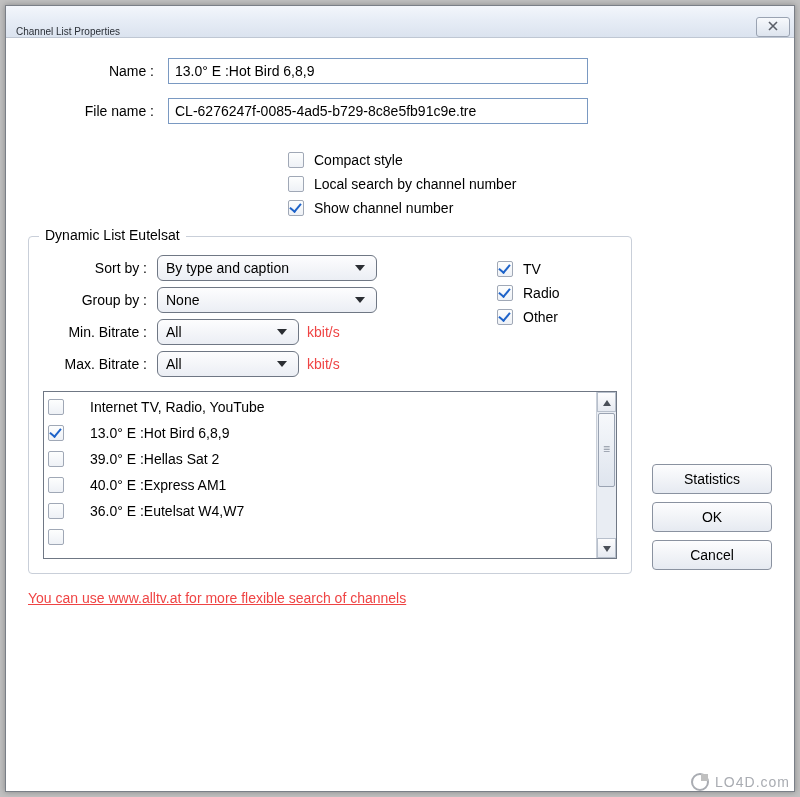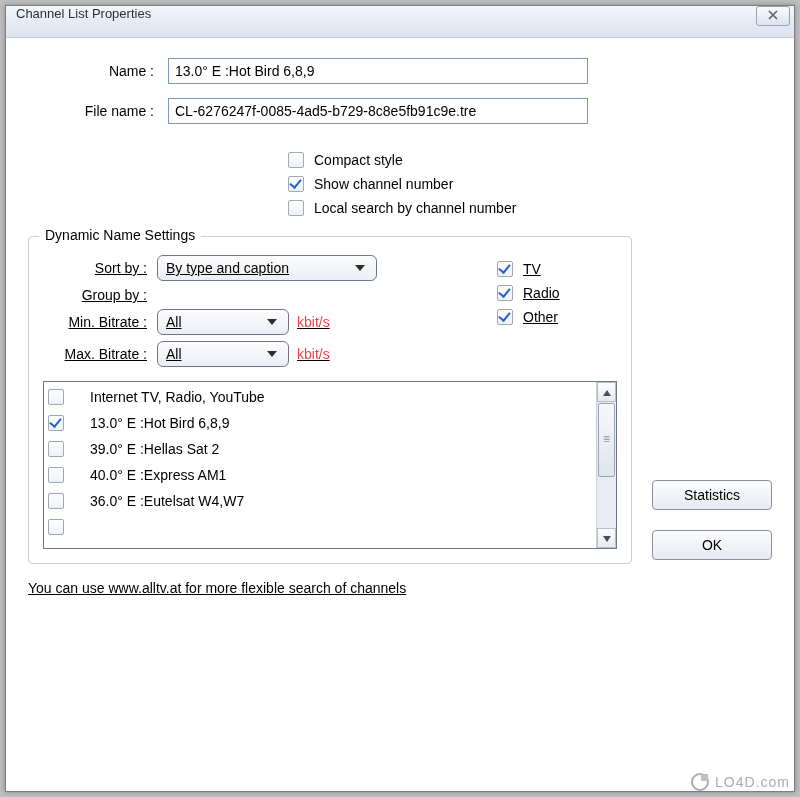--- a/index.html
+++ b/index.html
@@ -19,24 +19,24 @@
     width: 790px; height: 787px;
     background: #fff;
     border: 1px solid #7a7f87;
     box-shadow: 0 0 6px rgba(0,0,0,.3);
   }
   .titlebar {
     height: 32px;
     background: linear-gradient(to bottom, #f3f6fb 0%, #e7edf6 45%, #dbe3ef 100%);
     border-bottom: 1px solid #bfc7d3;
     display: flex;
-    align-items: flex-start;
+    align-items: flex-end;
     padding: 0 4px 0 10px;
     color: #2a2f36;
-    font-size: 13px;
+    font-size: 10px;
   }
   .titlebar .title { flex: 1; }
   .close-btn {
     width: 34px; height: 20px;
     border: 1px solid #9aa3b2;
     background: linear-gradient(to bottom,#f7f9fc,#dde4ee);
     border-radius: 3px;
     display: flex; align-items:center; justify-content:center;
     color:#3b3f46; font-size: 12px;
     cursor: default;
@@ -100,21 +100,21 @@
     position: relative;
     width: 604px;
   }
   .groupbox-title {
     position: absolute;
     top: -10px; left: 10px;
     background: #fff;
     padding: 0 6px;
     color:#000;
   }
-  .gb-body { display:flex; gap:26px;text-decoration:underline; }
+  .gb-body { display:flex; gap:26px; }
   .gb-left { flex:1; }
   .gb-right { width:120px; padding-top:4px; }
   .gb-row { display:flex; align-items:center; margin:6px 0; }
   .gb-row label { width:114px; text-align:right; padding-right:10px; }
   .combo {
     height: 26px;
     border: 1px solid #6f7784;
     background: linear-gradient(to bottom,#fdfdfe,#ebeef4);
     border-radius: 6px;
     display:flex; align-items:center;
@@ -122,21 +122,21 @@
     font-size:14px;
     cursor: default;
   }
   .combo .combo-text { flex:1; white-space:nowrap; overflow:hidden; }
   .combo .combo-arrow {
     width:18px; text-align:center;
     border-left:0;
   }
   .combo .combo-arrow svg { display:block; }
   .combo.wide { width: 220px; }
-  .combo.narrow { width:132px; margin-right:8px; }
+  .combo.narrow { width:142px; margin-right:8px; }
   .unit { color:#ef4444; }
   .listbox {
     width: 100%;
     height: 168px;
     border: 1px solid #6f7784;
     background:#fff;
     display:flex;
     margin-top:8px;
   }
   .listbox-items {
@@ -174,35 +174,35 @@
     position:absolute; left:0; right:0; top:50%; transform:translateY(-55%);
     text-align:center; color:#8b93a0; font-size:12px;
   }
   .scroll-gap { flex:1; }
   .buttons-col {
     position:absolute;
     right: 22px;
     bottom: 46px;
     display:flex;
     flex-direction:column;
-    gap:20px;
+    gap:8px;
   }
   .btn {
     width: 120px; height: 30px;
     border:1px solid #8a92a0;
     background:linear-gradient(to bottom,#fdfdfe,#e6eaf1);
     border-radius:4px;
     display:flex; align-items:center; justify-content:center;
     font-size:14px; color:#000;
     cursor:default;
   }
   .hyperlink {
     display:inline-block;
     margin-top: 10px;
-    color:#000000;
+    color:#ef4444;
     text-decoration: underline;
     font-size:14px;
   }
   .watermark {
     position:absolute;
     right:10px; bottom:6px;
     color:#a9acb2; font-size:14px; letter-spacing:1px;
     display:flex; align-items:center; gap:6px;
     font-weight: 300;
   }
@@ -240,48 +240,56 @@
       <label>File name :</label>
       <input class="text-input" value="CL-6276247f-0085-4ad5-b729-8c8e5fb91c9e.tre" style="">
     </div>
 
     <div class="checkbox-column">
       <div class="checkbox-row">
         <span class="pseudo-checkbox"></span>
         <span>Compact style</span>
       </div>
       <div class="checkbox-row">
+        <span class="pseudo-checkbox"></span>
+        <span>Local search by channel number</span>
+      </div>
+      <div class="checkbox-row">
         <span class="pseudo-checkbox checked"></span>
         <span>Show channel number</span>
       </div>
-      <div class="checkbox-row">
-        <span class="pseudo-checkbox"></span>
-        <span>Local search by channel number</span>
-      </div>
     </div>
 
     <div class="groupbox">
-      <span class="groupbox-title">Dynamic Name Settings</span>
+      <span class="groupbox-title">Dynamic List Eutelsat</span>
       <div class="gb-body">
         <div class="gb-left">
 
           <div class="gb-row">
             <label>Sort by :</label>
             <div class="combo wide">
               <span class="combo-text">By type and caption</span>
               <span class="combo-arrow">
                   <svg width="12" height="10">
                     <path d="M1 2 L6 8 L11 2 Z" fill="#2b2e33"></path>
                   </svg>
                 </span>
             </div>
           </div>
 
           <div class="gb-row">
             <label>Group by :</label>
+            <div class="combo wide">
+              <span class="combo-text">None</span>
+              <span class="combo-arrow">
+                  <svg width="12" height="10">
+                    <path d="M1 2 L6 8 L11 2 Z" fill="#2b2e33"></path>
+                  </svg>
+                </span>
+            </div>
           </div>
 
           <div class="gb-row">
             <label>Min. Bitrate :</label>
             <div class="combo narrow">
               <span class="combo-text">All</span>
               <span class="combo-arrow">
                   <svg width="12" height="10">
                     <path d="M1 2 L6 8 L11 2 Z" fill="#2b2e33"></path>
                   </svg>
@@ -367,20 +375,23 @@
 
     <a class="hyperlink" href="#">You can use www.alltv.at for more flexible search of channels</a>
 
     <div class="buttons-col">
       <div class="btn">
           <span>Statistics</span>
         </div>
       <div class="btn">
           <span>OK</span>
         </div>
+      <div class="btn">
+          <span>Cancel</span>
+        </div>
     </div>
 
   </div>
 </div>
 
 <div class="watermark">
   <span class="ring"></span>
   <span>LO4D.com</span>
 </div>
 

